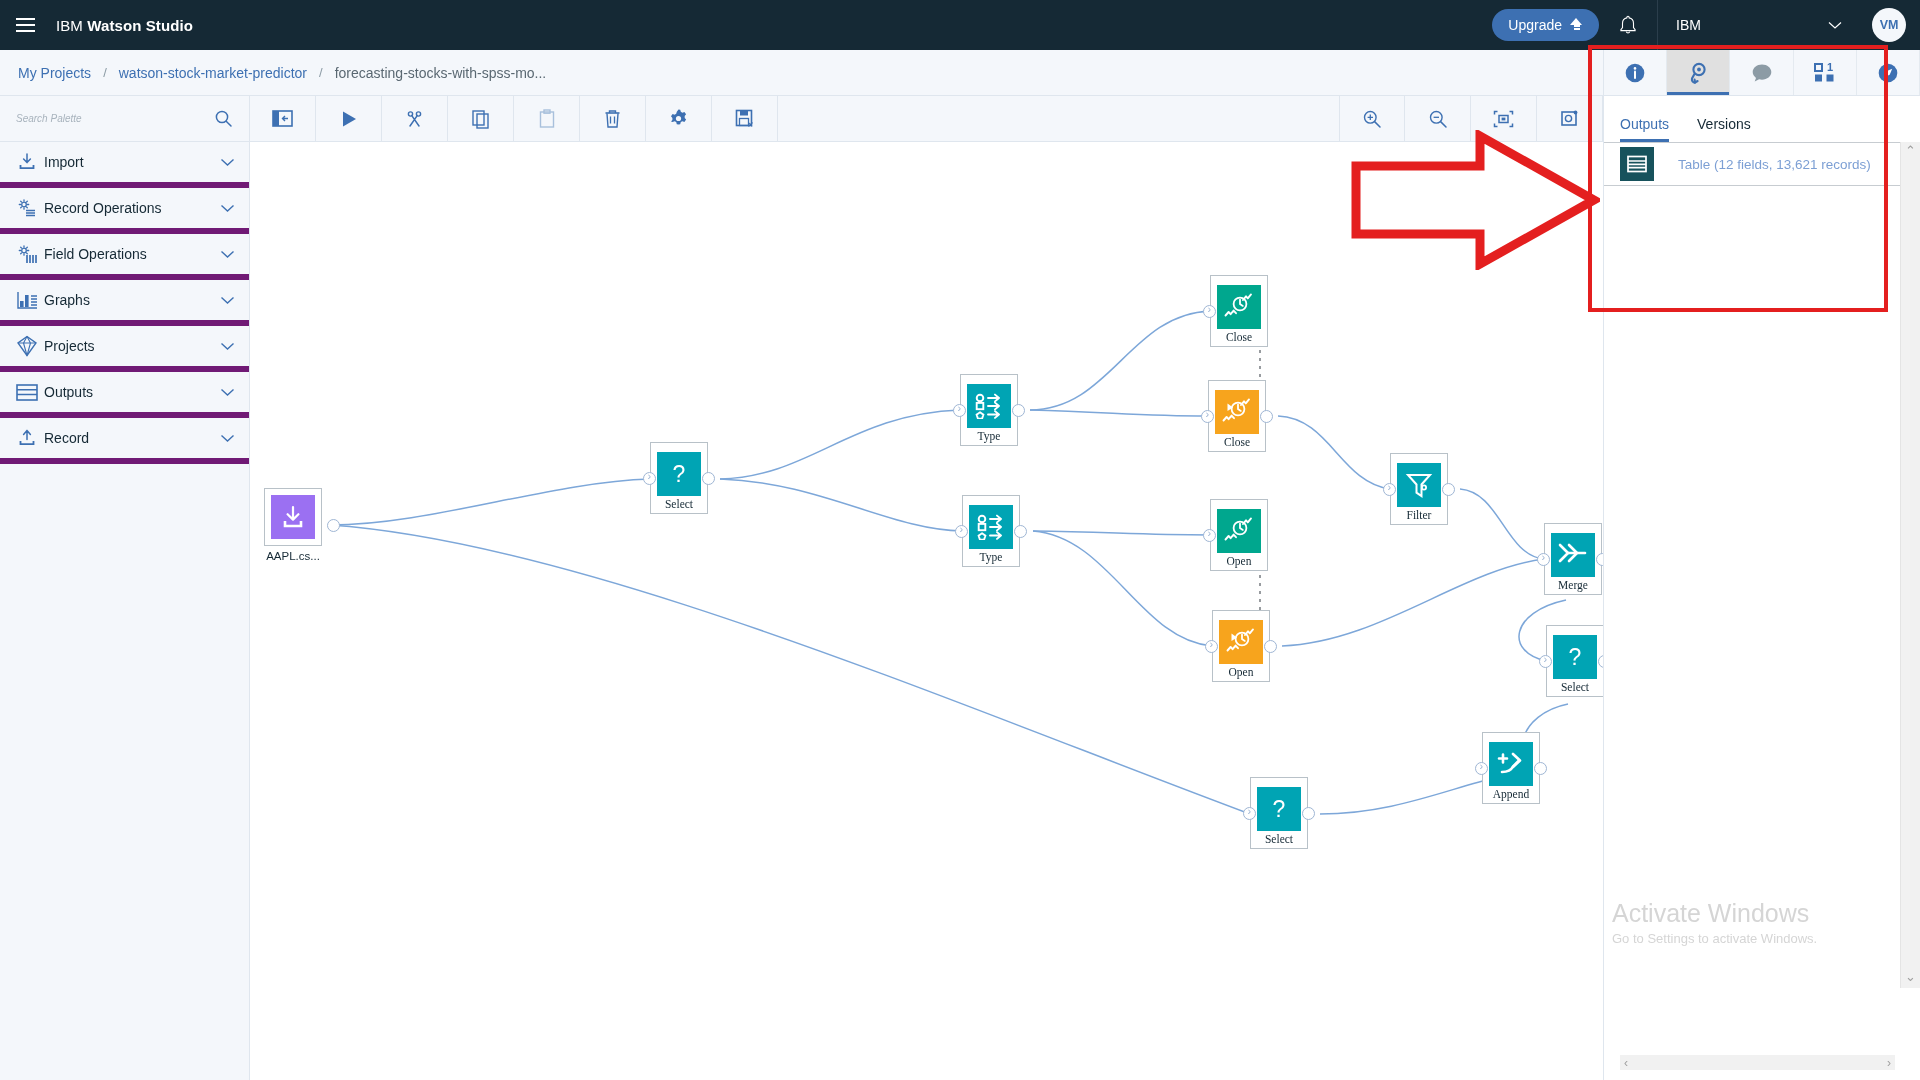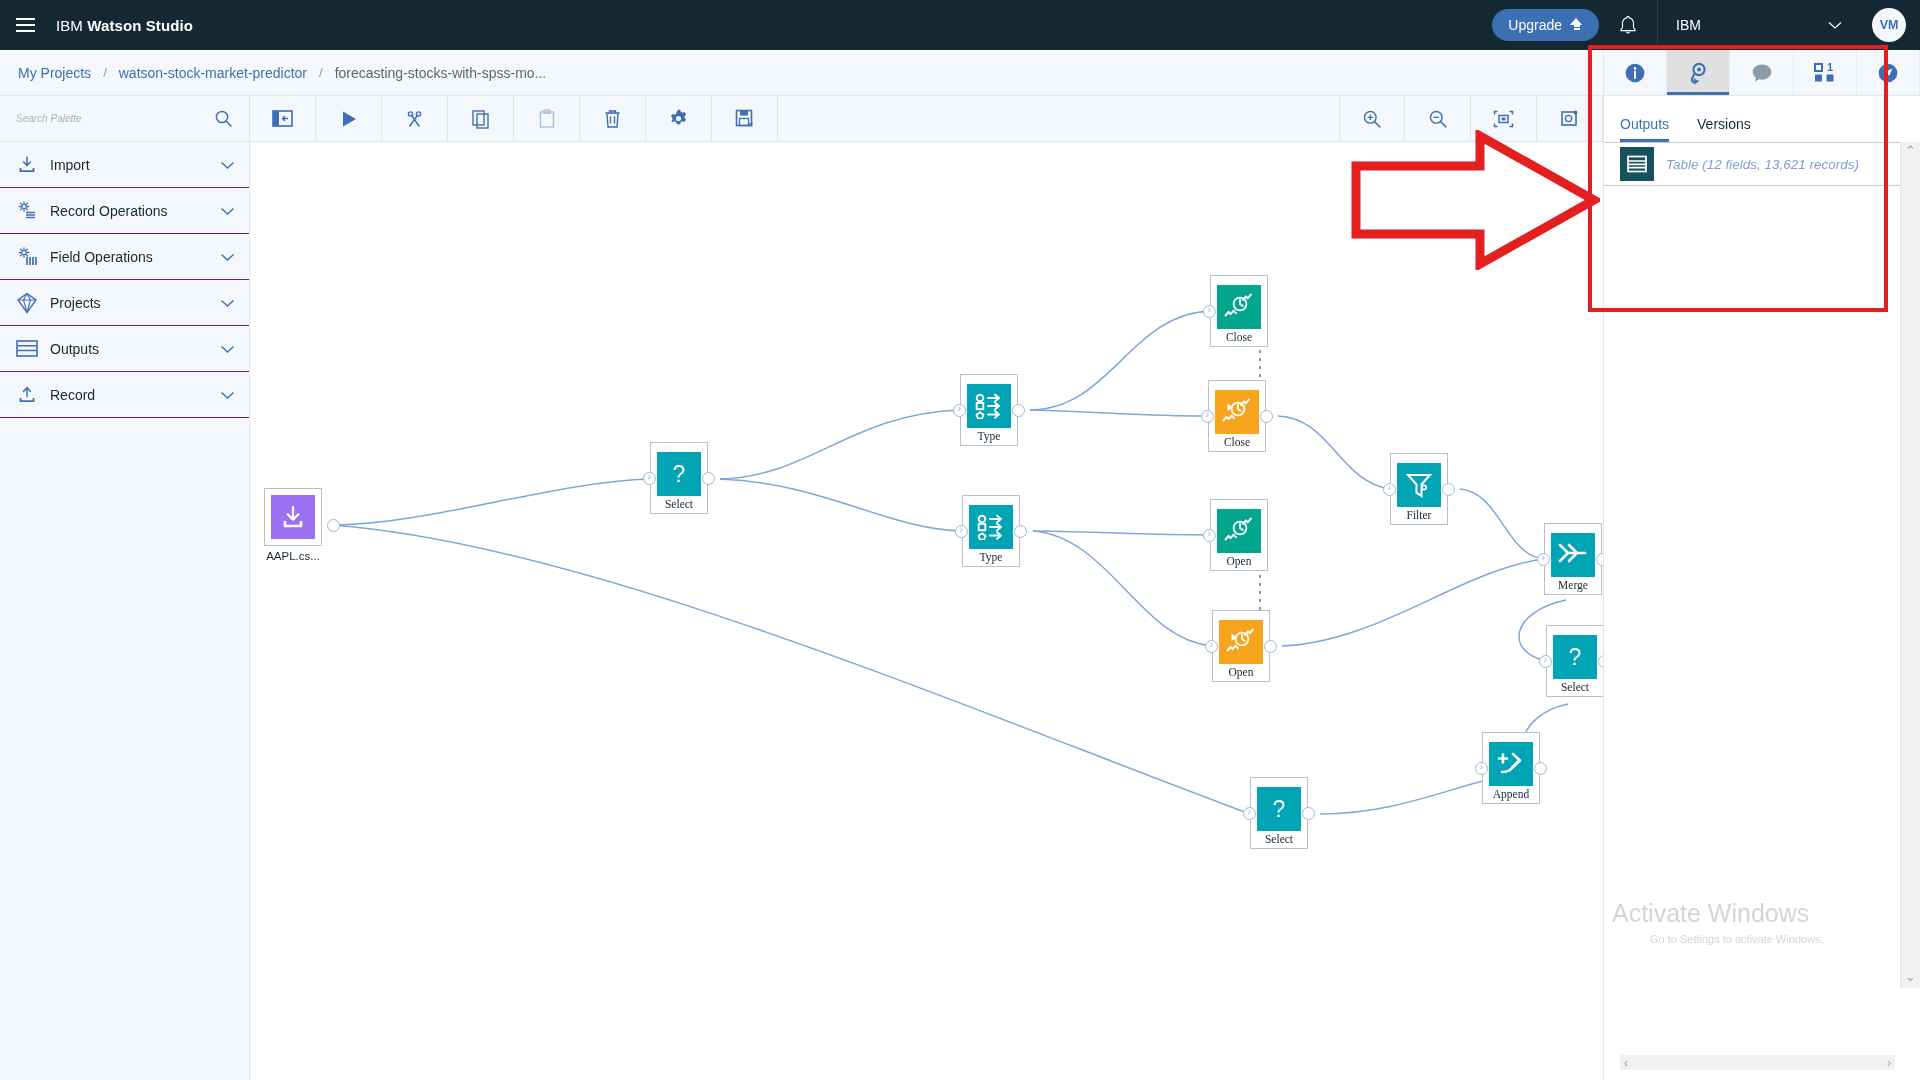--- a/index.html
+++ b/index.html
@@ -78,21 +78,21 @@
     border-bottom: 1px solid #dfe6ee;
   }
   .palette-search input {
     flex:1; border:none; outline:none; background:transparent;
     font-size: 10px; font-style: italic; color:#5a6872;
     font-family: "Liberation Sans", sans-serif;
   }
   .palette-search input::placeholder { color:#a8b3bd; font-style: italic; }
   .pal-item {
     height: 46px; display:flex; align-items:center; padding: 0 14px 0 16px;
-    border-bottom: 1px solid #701a75; cursor:pointer; gap: 12px;
+    border-bottom: 6px solid #701a75; cursor:pointer; gap: 6px;
   }
   .pal-item .pi-label { font-size: 14px; color:#152935; flex:1; }
   .pal-icon { width: 22px; height: 22px; display:flex; align-items:center; justify-content:center; }
 
   
   .toolbar {
     position:absolute; top:96px; left:250px; width:1353px; height:46px;
     background:#f4f7fb; border-bottom:1px solid #dfe6ee; display:flex; align-items:center;
   }
   .tb-btn {
@@ -150,22 +150,22 @@
   .rp-sub { height: 46px; display:flex; align-items:flex-end; padding-left: 16px; gap: 28px; }
   .rp-subtab {
     font-size: 14px; color:#152935; padding-bottom: 10px; cursor:pointer; position:relative;
   }
   .rp-subtab.active { color:#3d70b2; }
   .rp-subtab.active::after {
     content:""; position:absolute; bottom:0; left:0; right:0; height: 3px; background:#3d70b2;
   }
   .rp-list { position:relative; }
   .rp-row {
-    display:flex; align-items:center; gap: 12px; height: 44px;
-    border-top: 1px solid #c7ccd1; padding-left: 16px; cursor:pointer;font-style:italic;
+    display:flex; align-items:center; gap: 24px; height: 44px;
+    border-top: 1px solid #c7ccd1; padding-left: 16px; cursor:pointer;
   }
   .rp-row:last-child { border-bottom: 1px solid #c7ccd1; }
   .rp-thumb {
     width: 34px; height: 34px; background:#17525c; display:flex;
     align-items:center; justify-content:center; flex: 0 0 34px;
   }
   .rp-text {
     font-size: 13.5px; color:#7c9fd4; white-space: nowrap; overflow: hidden;
     text-overflow: ellipsis;
   }
@@ -178,21 +178,21 @@
   .rp-hscroll {
     position:absolute; bottom: 10px; left: 16px; width: 275px; height: 15px;
     background:#f1f1f1; display:flex; align-items:center; justify-content:space-between;
     padding: 0 4px; color:#a0a0a0; font-size: 12px; cursor:pointer;
   }
   .watermark {
     position:absolute; left: 8px; top: 848px; width: 300px; color:#d5d5d5;
     pointer-events:none;
   }
   .watermark .w1 { font-size: 25px; line-height: 30px; }
-  .watermark .w2 { font-size: 11px; line-height: 22px; margin-left: 38px; }
+  .watermark .w2 { font-size: 13px; line-height: 22px; }
 
   
   .annot-box {
     position:absolute; left: 1588px; top: 45px; width: 300px; height: 267px;
     border: 4px solid #e41f1f; pointer-events:none; z-index: 60;
   }
   .annot-arrow { position:absolute; left: 1350px; top: 130px; z-index: 59; pointer-events:none; }
 </style>
 </head>
 <body>
@@ -301,20 +301,36 @@
         </svg>
       </span>
       <span class="pi-label">Field Operations</span>
       <span>
         <svg width="15" height="9" viewBox="0 0 15 9">
             <path d="M1.5 1.5 7.5 7l6-5.5" fill="none" stroke="#3d70b2" stroke-width="1.4"></path>
           </svg>
       </span>
     </div>
 
+    <div class="pal-item">
+      <span class="pal-icon">
+        <svg width="21" height="19" viewBox="0 0 21 19">
+          <path d="M1 1v16h19" fill="none" stroke="#3d70b2" stroke-width="1.4"></path>
+          <rect x="3" y="10" width="3.6" height="6" fill="#3d70b2"></rect>
+          <rect x="8" y="4" width="3.6" height="12" fill="#3d70b2"></rect>
+          <path d="M14 5h6M14 8h6M14 11h6M14 14h6" stroke="#3d70b2" stroke-width="1.3"></path>
+        </svg>
+      </span>
+      <span class="pi-label">Graphs</span>
+      <span>
+        <svg width="15" height="9" viewBox="0 0 15 9">
+            <path d="M1.5 1.5 7.5 7l6-5.5" fill="none" stroke="#3d70b2" stroke-width="1.4"></path>
+          </svg>
+      </span>
+    </div>
 
     <div class="pal-item">
       <span class="pal-icon">
         <svg width="22" height="22" viewBox="0 0 22 22">
           <path d="M11 1.5 20 8l-9 12.5L2 8z" fill="none" stroke="#3d70b2" stroke-width="1.4"></path>
           <path d="M2 8h18M11 1.5 7.5 8l3.5 12.5M11 1.5 14.5 8 11 20.5" fill="none" stroke="#3d70b2" stroke-width="1.1"></path>
         </svg>
       </span>
       <span class="pi-label">Projects</span>
       <span>

